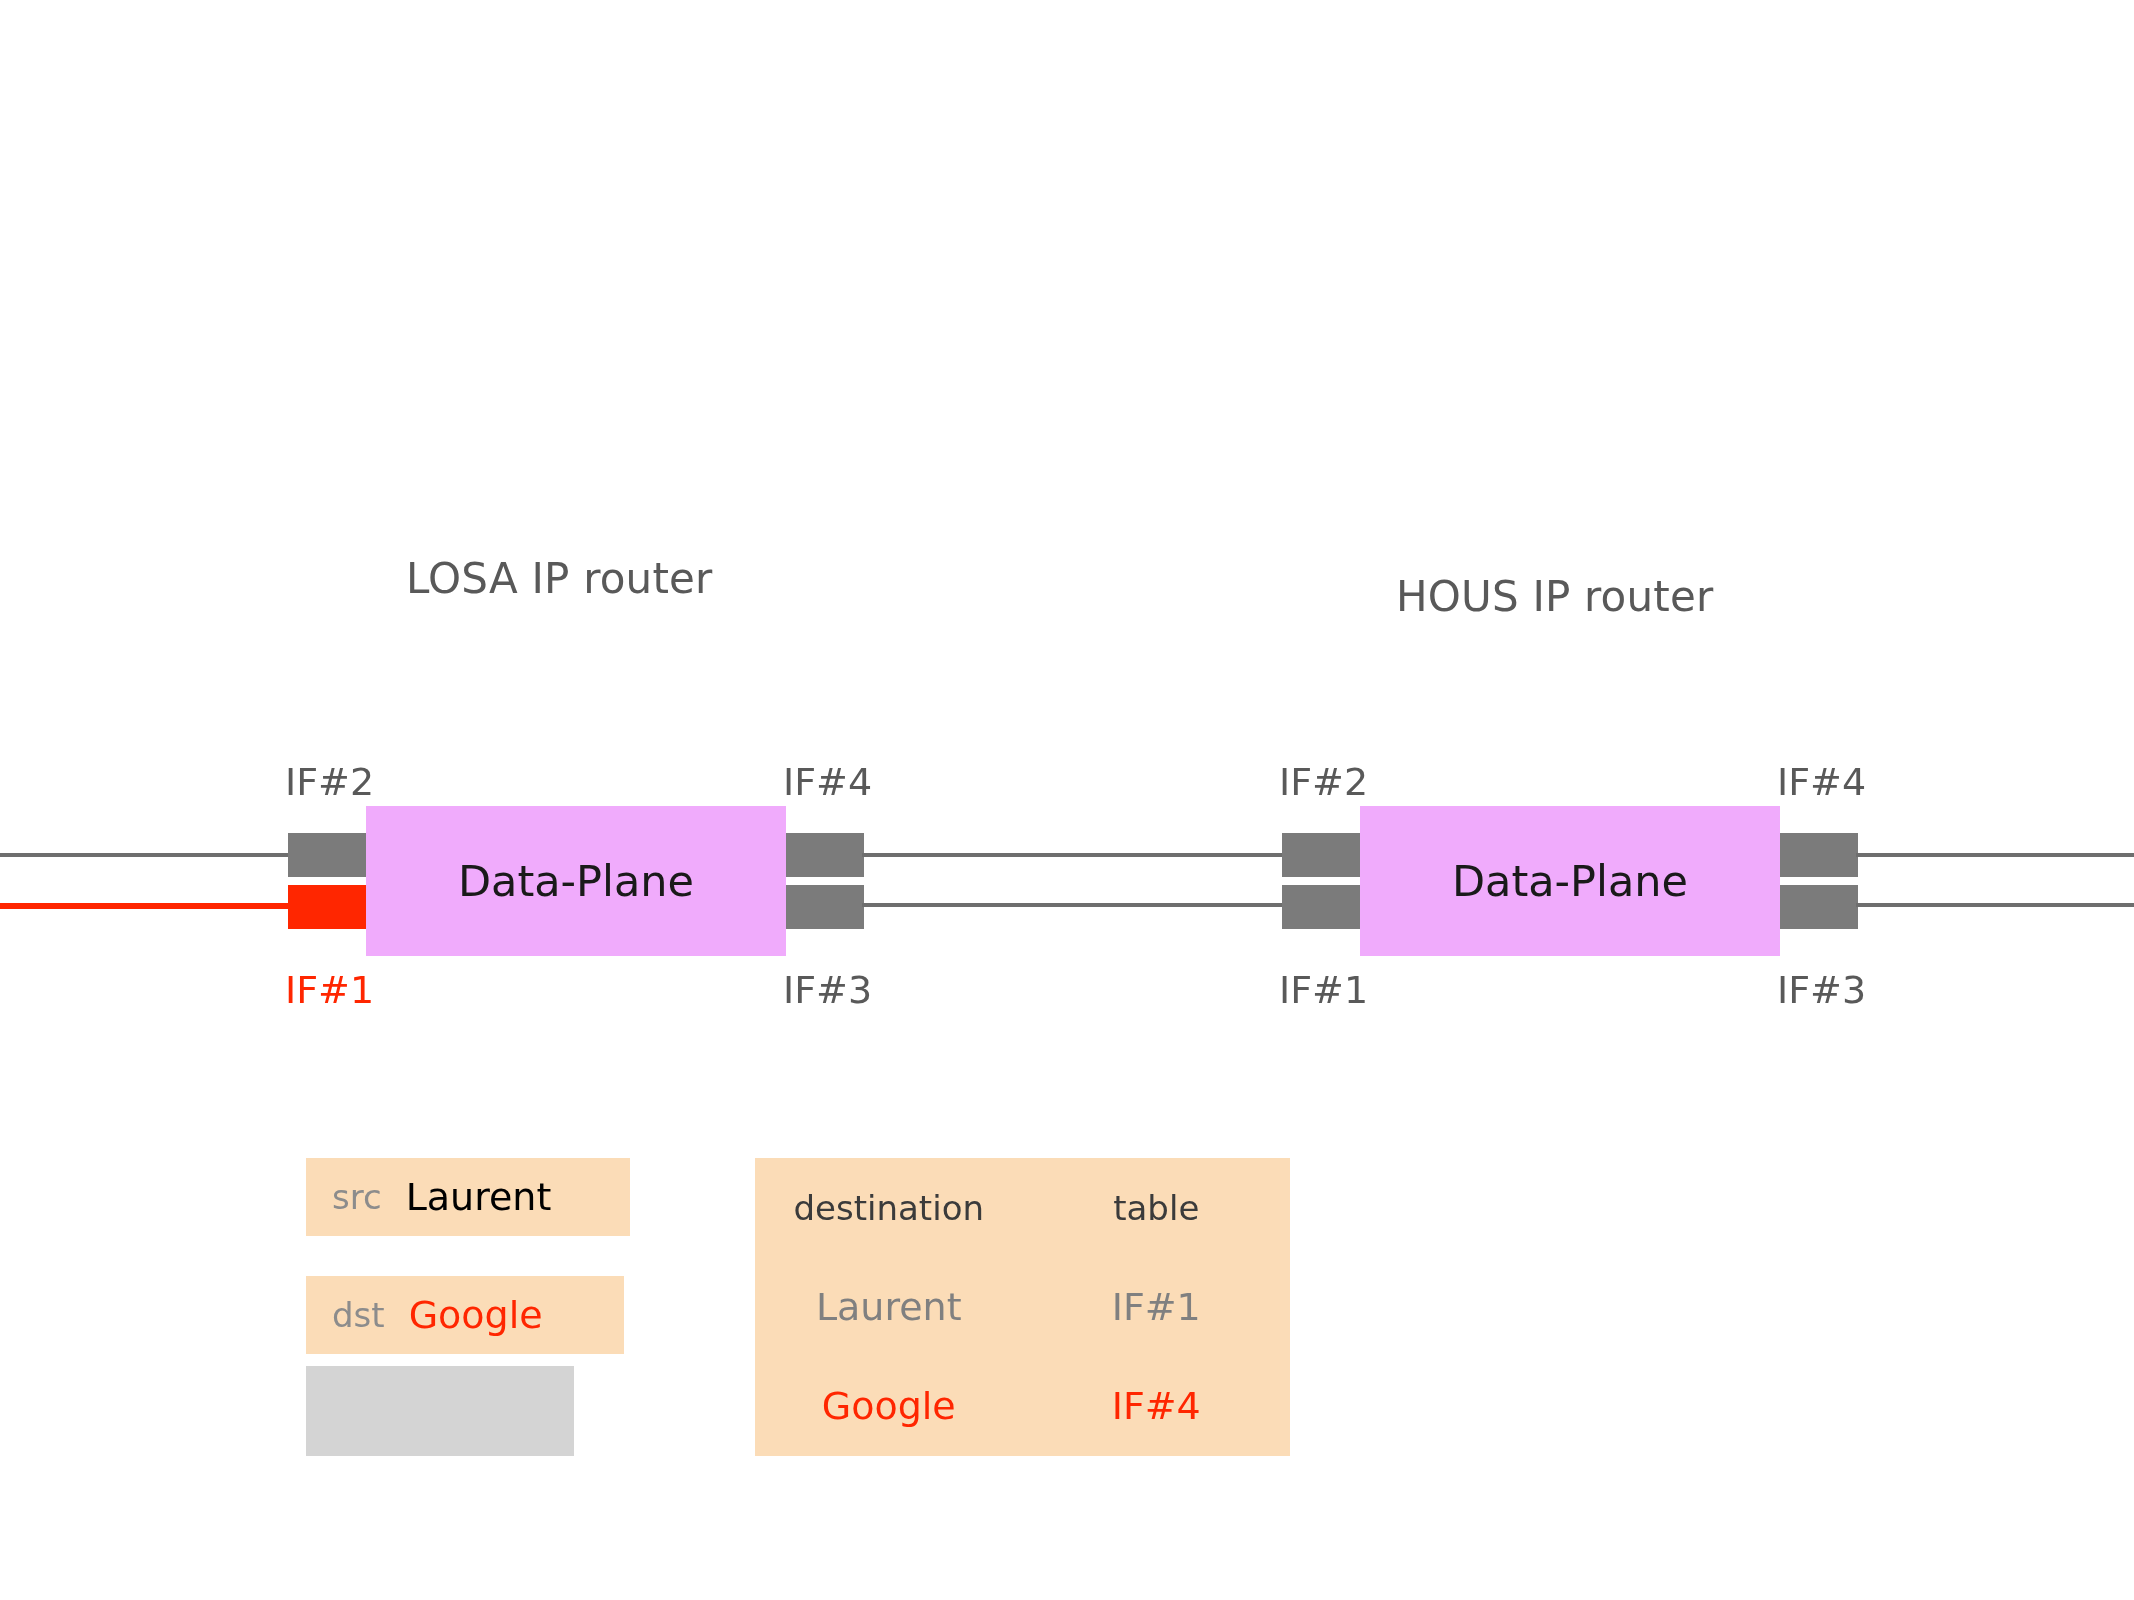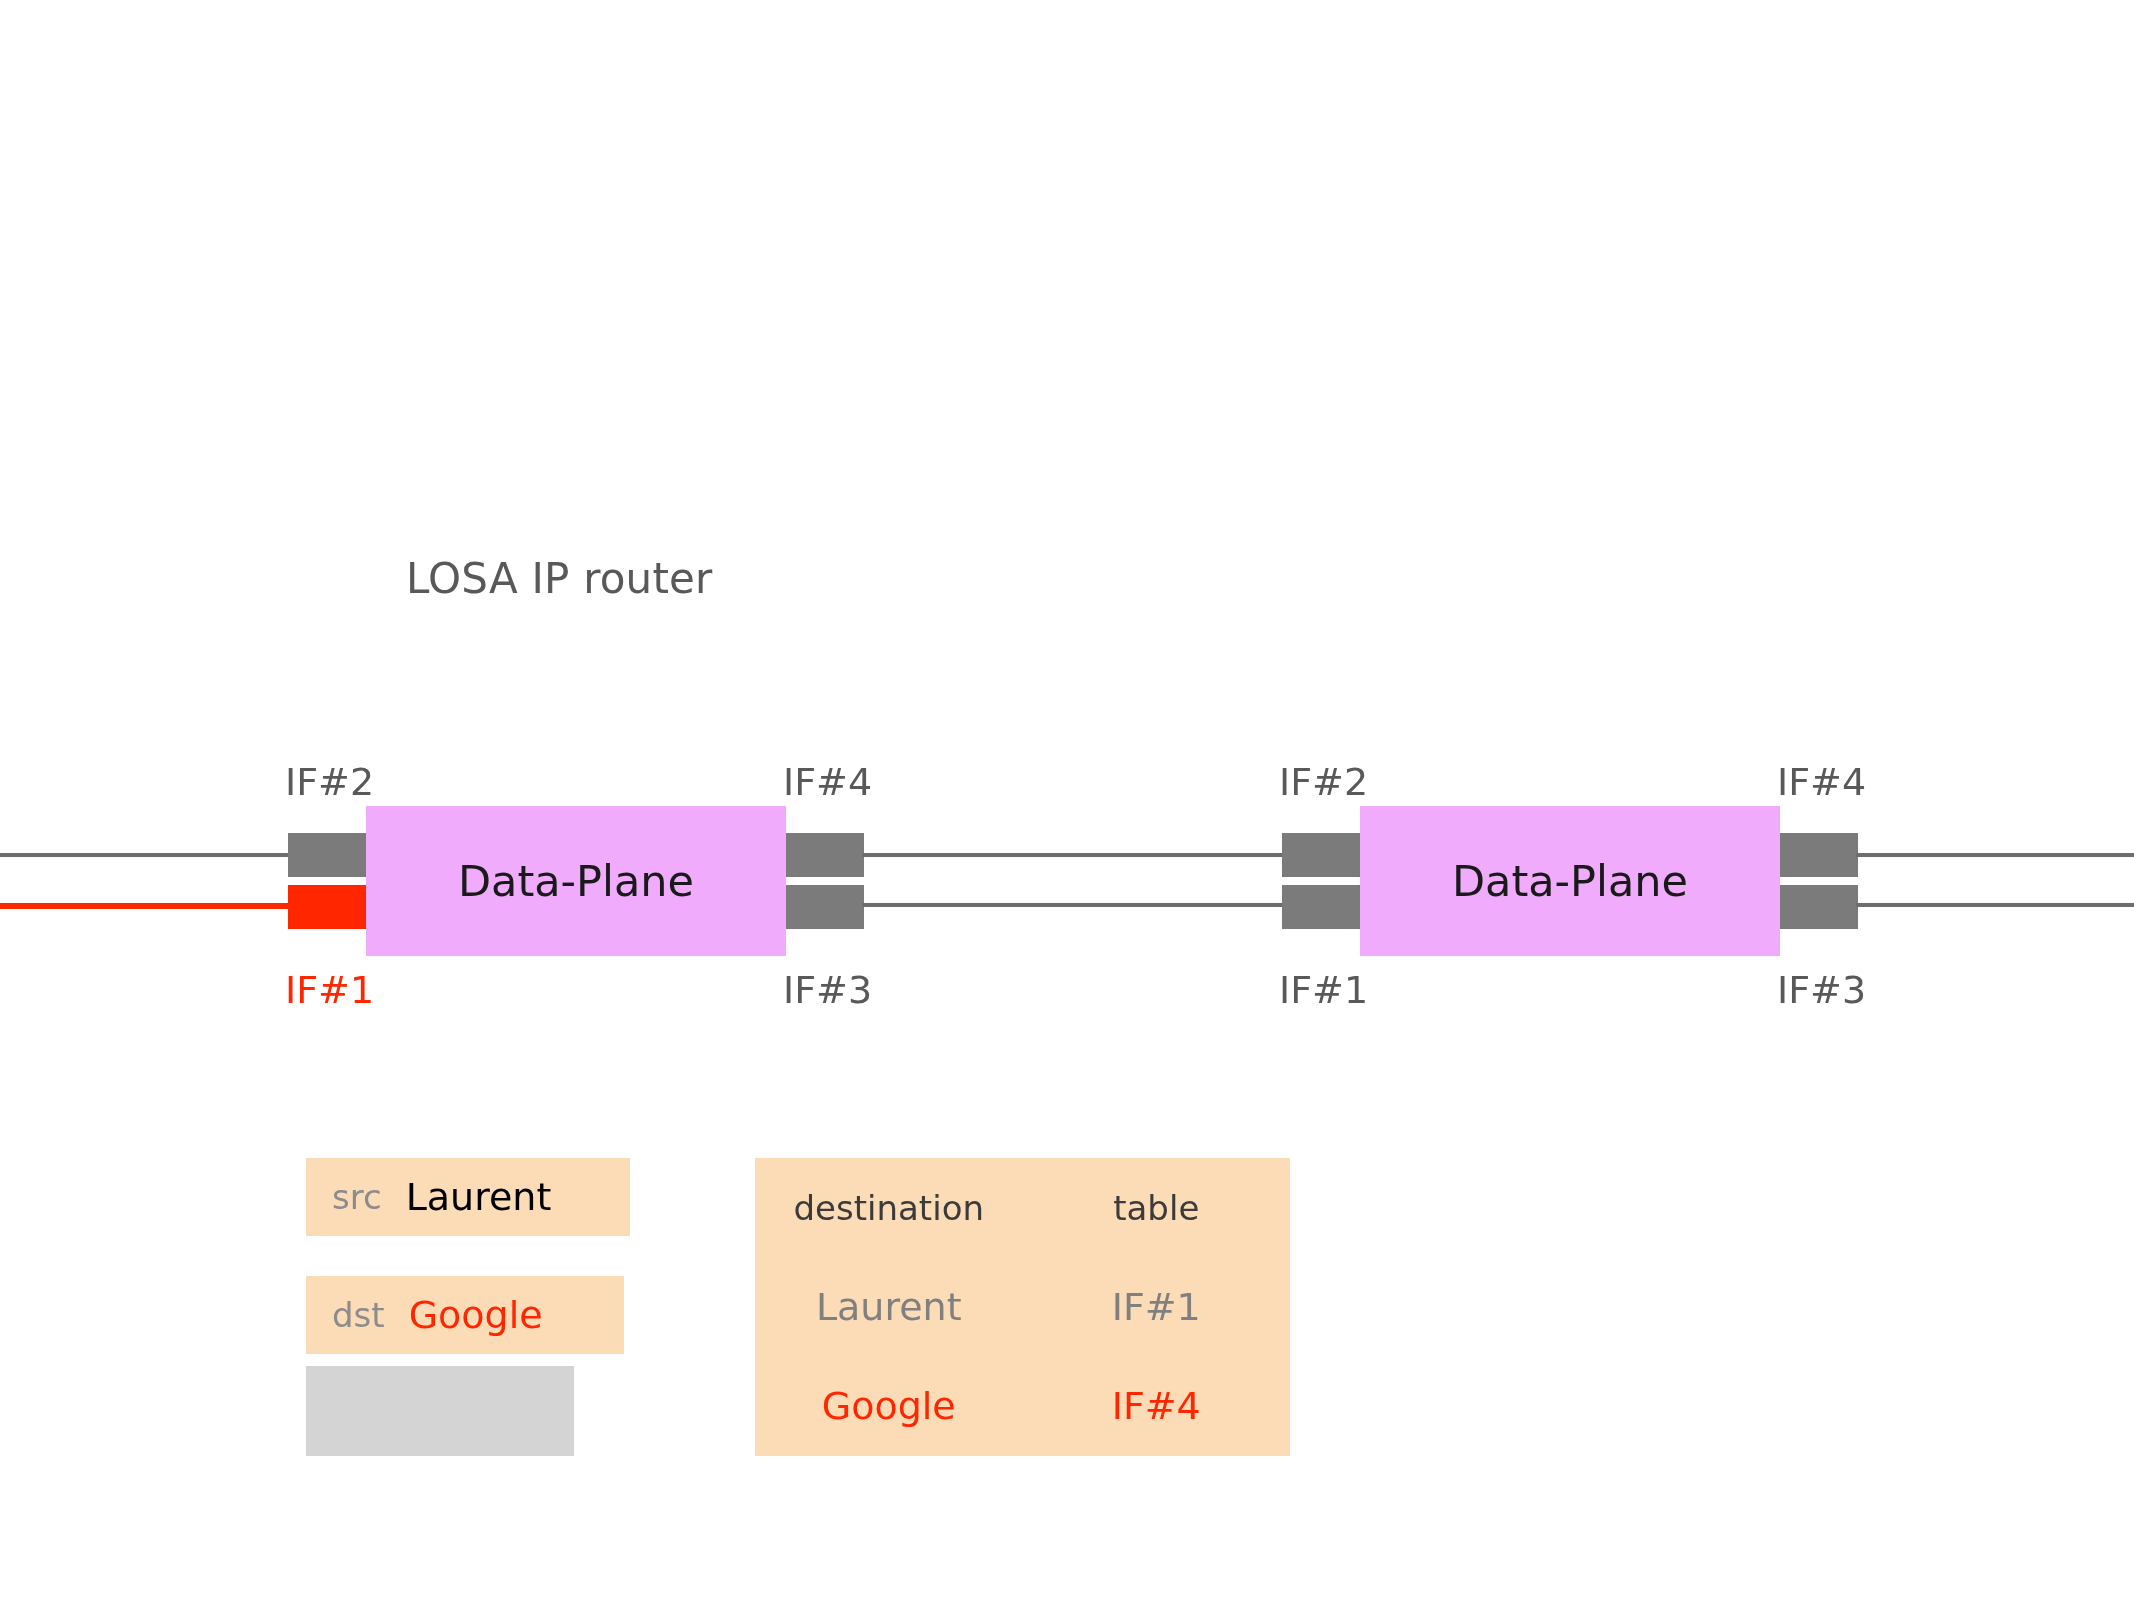--- a/index.html
+++ b/index.html
@@ -149,20 +149,21 @@
   <div class="abs stub" style="left:786px; top:885px; width:78px; height:44px;"></div>
 
   <div class="abs if-label" style="left:285px; top:760px;">IF#2</div>
   <div class="abs if-label highlight" style="left:285px; top:968px;">IF#1</div>
   <div class="abs if-label" style="left:783px; top:760px;">IF#4</div>
   <div class="abs if-label" style="left:783px; top:968px;">IF#3</div>
 
   <div class="abs wire" style="left:862px; top:853px; width:422px;"></div>
   <div class="abs wire" style="left:862px; top:903px; width:422px;"></div>
 
+  <div class="abs router-title" style="left:1396px; top:572px;">HOUS IP router</div>
 
   <div class="abs stub" style="left:1282px; top:833px; width:78px; height:44px;"></div>
   <div class="abs stub" style="left:1282px; top:885px; width:78px; height:44px;"></div>
 
   <div class="abs dataplane-box" style="left:1360px; top:806px; width:420px; height:150px;">
     <span class="dataplane-label">Data-Plane</span>
   </div>
 
   <div class="abs stub" style="left:1780px; top:833px; width:78px; height:44px;"></div>
   <div class="abs stub" style="left:1780px; top:885px; width:78px; height:44px;"></div>

